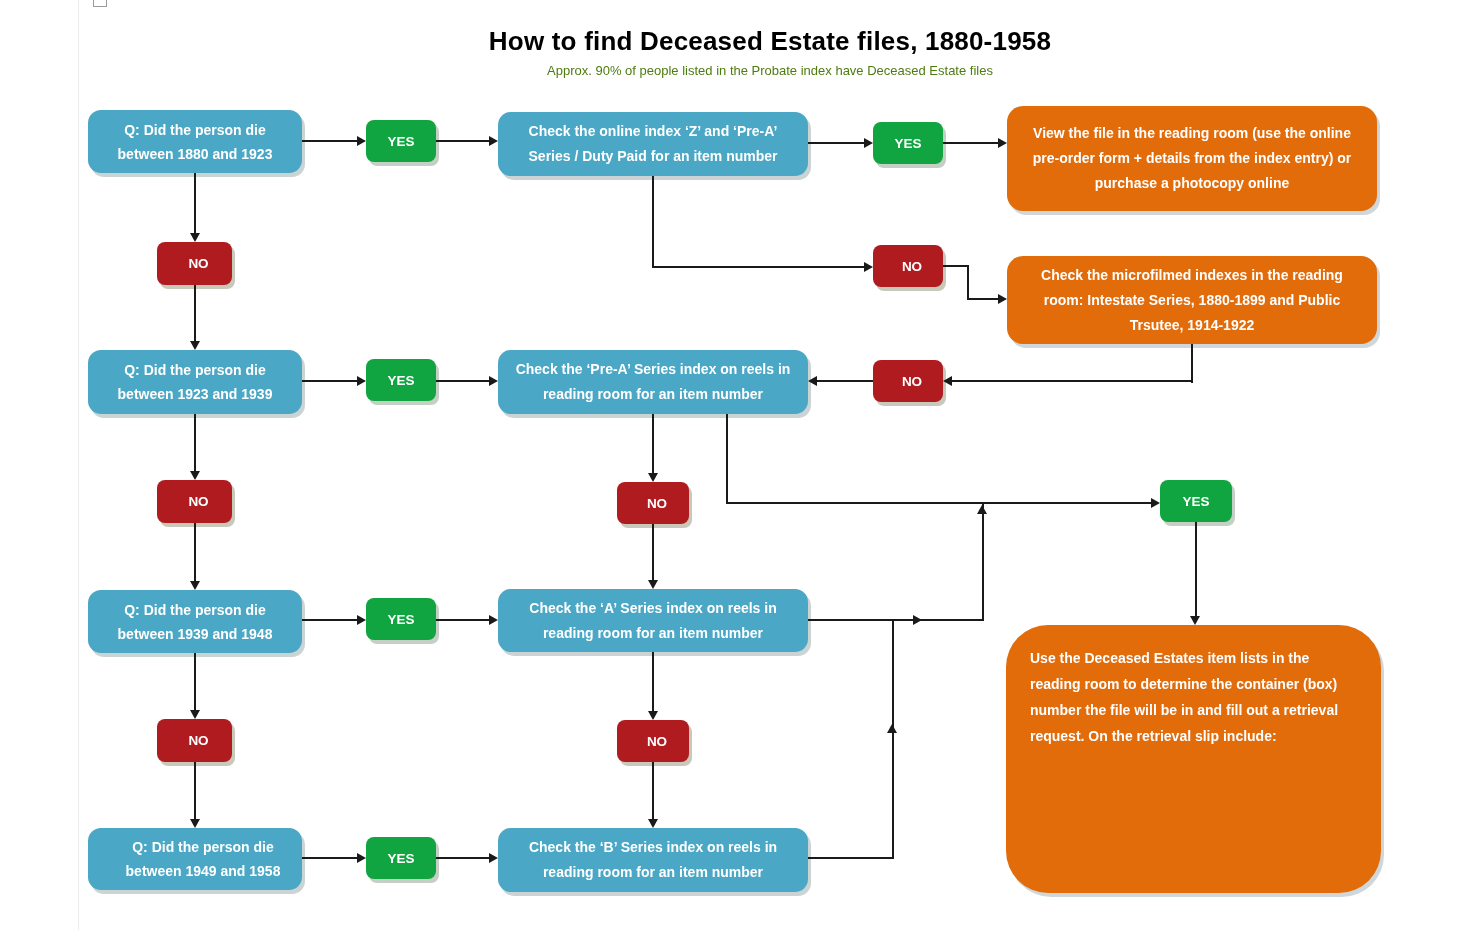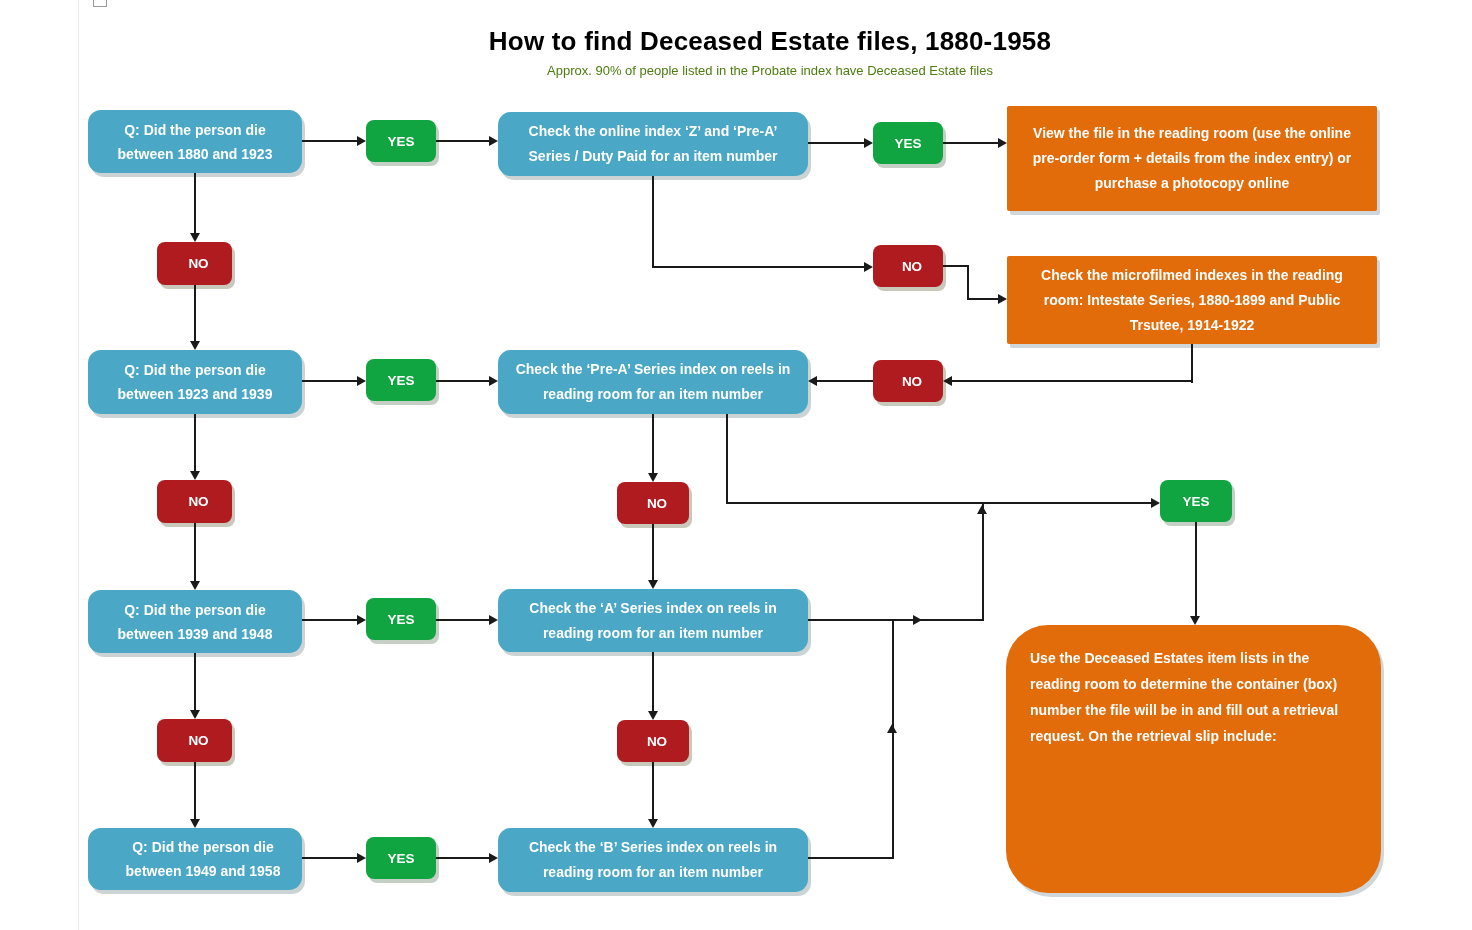--- a/index.html
+++ b/index.html
@@ -15,21 +15,21 @@
   .node{position:absolute;display:flex;align-items:center;justify-content:center;
         text-align:center;color:#fff;font-weight:bold;box-sizing:border-box;}
   .q{background:#4AA7C5;border-radius:13px;font-size:14px;line-height:24px;
      padding:6px 14px;box-shadow:3px 4px 0 rgba(110,130,135,.35);}
   .act{background:#4AA7C5;border-radius:13px;font-size:14px;line-height:25px;
      padding:6px 14px;box-shadow:3px 4px 0 rgba(110,130,135,.35);}
   .yes{background:#10A540;border-radius:8px;font-size:13.5px;
      box-shadow:3px 4px 0 rgba(110,135,110,.4);}
   .no{background:#B01B20;border-radius:8px;font-size:13.5px;
      box-shadow:3px 4px 0 rgba(135,135,105,.45);padding-left:8px;}
-  .out{background:#E26B0A;border-radius:2px;font-size:14px;line-height:25px;
+  .out{background:#E26B0A;border-radius:16px;font-size:14px;line-height:25px;
      padding:4px 18px;box-shadow:3px 4px 0 rgba(120,140,150,.35);}
   .out.big{border-radius:42px;text-align:left;align-items:flex-start;
      flex-direction:column;justify-content:flex-start;padding:20px 24px;line-height:26px;}
   .out.big ul{margin:4px 0 0 0;padding-left:42px;}
   .out.big li{margin:0 0 0 0;line-height:26px;}
 
   .line{position:absolute;background:#1a1a1a;}
   .ah{position:absolute;width:0;height:0;border:0 solid transparent;}
   .ar{border-top:5px solid transparent;border-bottom:5px solid transparent;border-left:9px solid #1a1a1a;}
   .al{border-top:5px solid transparent;border-bottom:5px solid transparent;border-right:9px solid #1a1a1a;}

